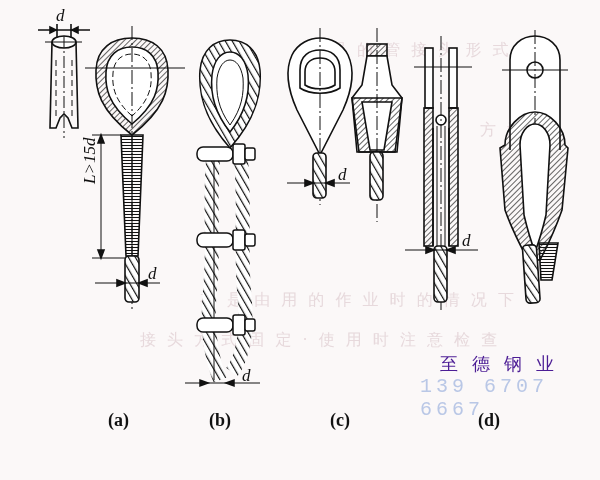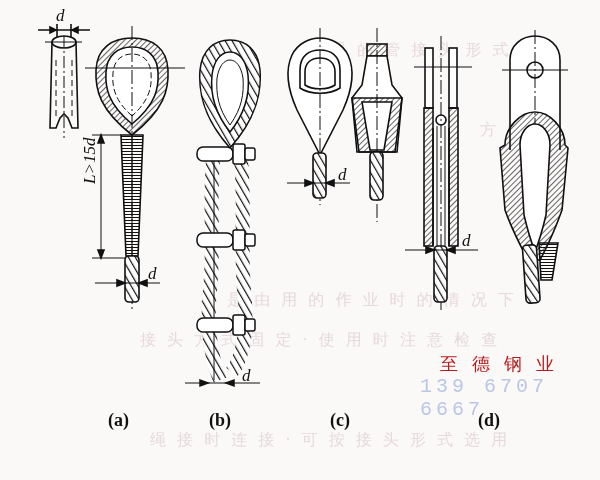--- a/index.html
+++ b/index.html
@@ -2,32 +2,31 @@
 <html><head>
 <meta charset="utf-8">
 <style>
   html,body{margin:0;padding:0;background:#fbf8f8;}
   #page{position:relative;width:600px;height:480px;overflow:hidden;background:#fbf8f8;font-family:"Liberation Serif",serif;}
   svg{position:absolute;left:0;top:0;}
   .ghost{position:absolute;color:#e7d9dc;font-family:"DejaVu Sans",sans-serif;font-size:16px;letter-spacing:3px;white-space:nowrap;}
   .label{position:absolute;font-family:"Liberation Serif",serif;font-size:18px;font-weight:bold;color:#111;}
   .dim{position:absolute;font-family:"Liberation Serif",serif;font-style:italic;font-size:17px;color:#111;}
   .caption{position:absolute;left:143px;top:452px;font-family:"DejaVu Sans",sans-serif;font-size:17px;color:#111;letter-spacing:1px;}
-  .wm1{position:absolute;left:440px;top:352px;font-family:"DejaVu Sans",sans-serif;font-size:18px;color:#b91c1c;letter-spacing:14px;}
+  .wm1{position:absolute;left:440px;top:352px;font-family:"DejaVu Sans",sans-serif;font-size:18px;color:#4c1d95;letter-spacing:14px;}
   .wm2{position:absolute;left:420px;top:375px;font-family:Liberation Mono, monospace;font-size:20px;color:#b9c7e6;letter-spacing:4px;}
 </style>
 </head>
 <body>
 
 <div id="page">
   <div class="ghost" style="left:330px;top:40px;">绳 的 管 接 头 形 式 · 钢</div>
   <div class="ghost" style="left:480px;top:120px;">方 法</div>
   <div class="ghost" style="left:200px;top:290px;">有 是 由 用 的 作 业 时 的 情 况 下</div>
   <div class="ghost" style="left:140px;top:330px;">接 头 方 式 固 定 · 使 用 时 注 意 检 查</div>
-  <div class="ghost" style="left:150px;top:430px;">绳 接 时 连 接 · 可 按 接 头 形 式 选 用</div>
 
   <svg width="600" height="480" viewBox="0 0 600 480">
     <defs>
       <pattern id="hatch" width="4" height="4" patternUnits="userSpaceOnUse" patternTransform="rotate(45)">
         <line x1="0" y1="0" x2="0" y2="4" stroke="#111" stroke-width="1.3"></line>
       </pattern>
       <pattern id="hlines" width="4" height="3" patternUnits="userSpaceOnUse">
         <line x1="0" y1="1.5" x2="4" y2="1.5" stroke="#111" stroke-width="1"></line>
       </pattern>
       <pattern id="rope" width="6" height="8" patternUnits="userSpaceOnUse" patternTransform="rotate(-30)">

